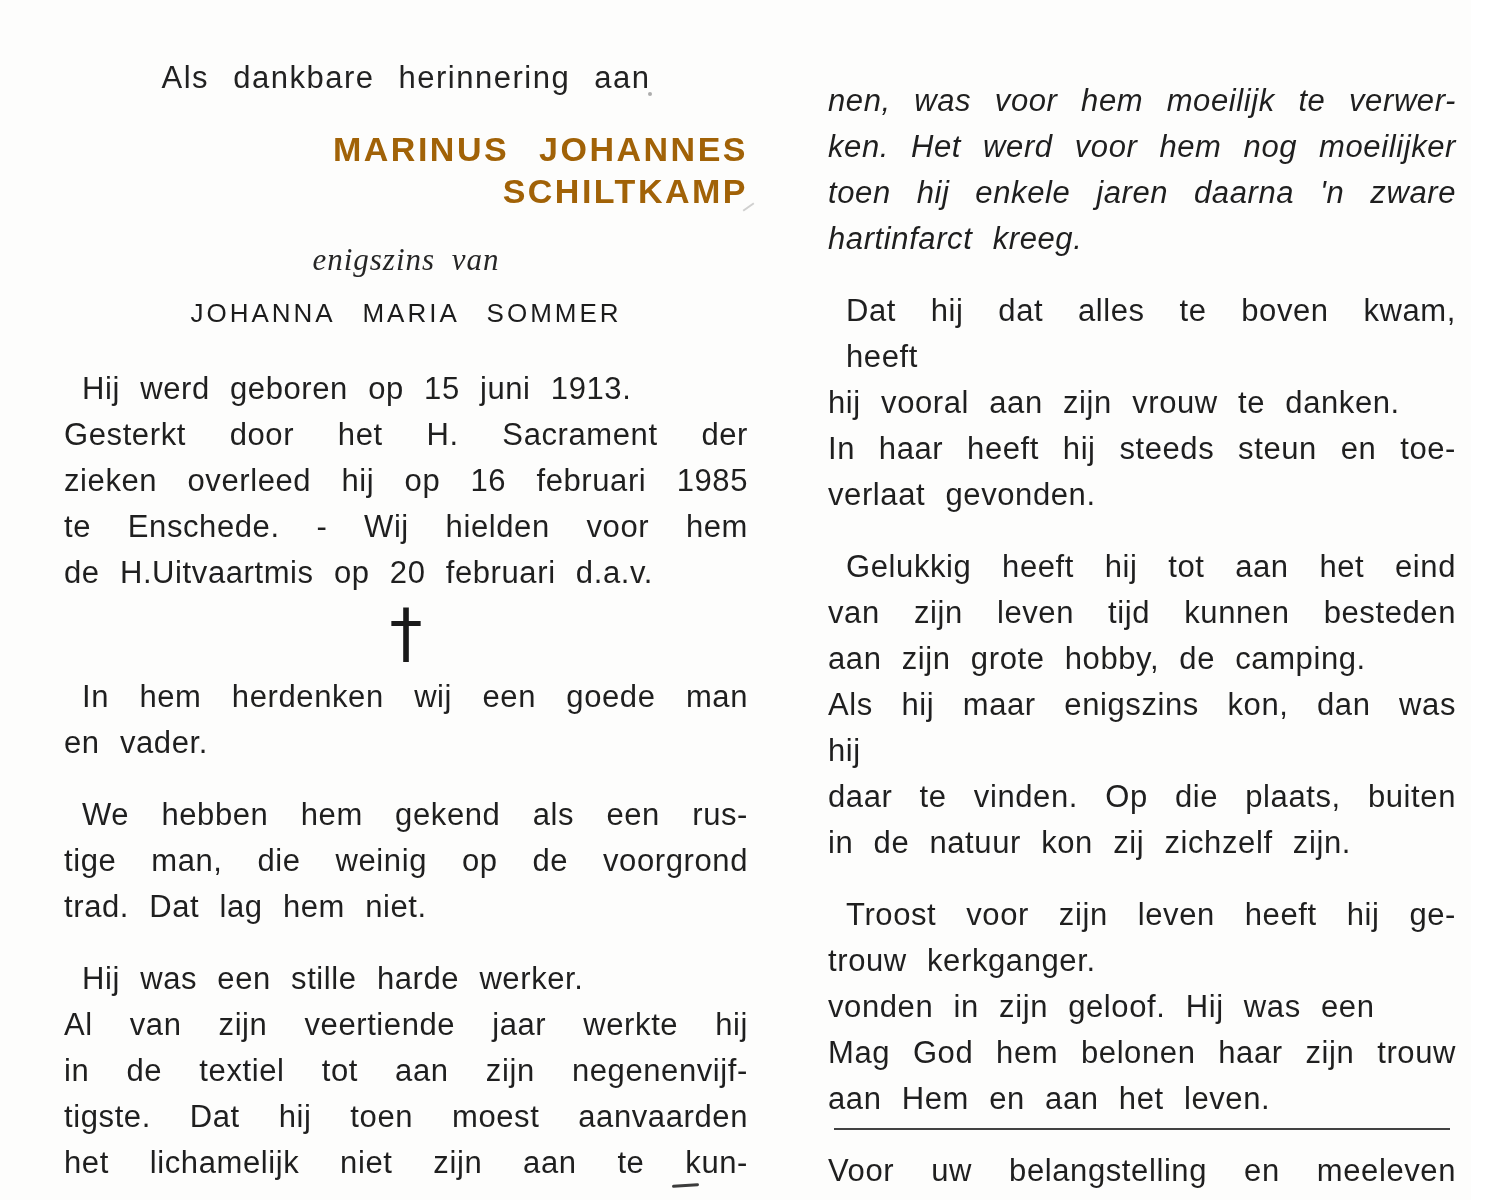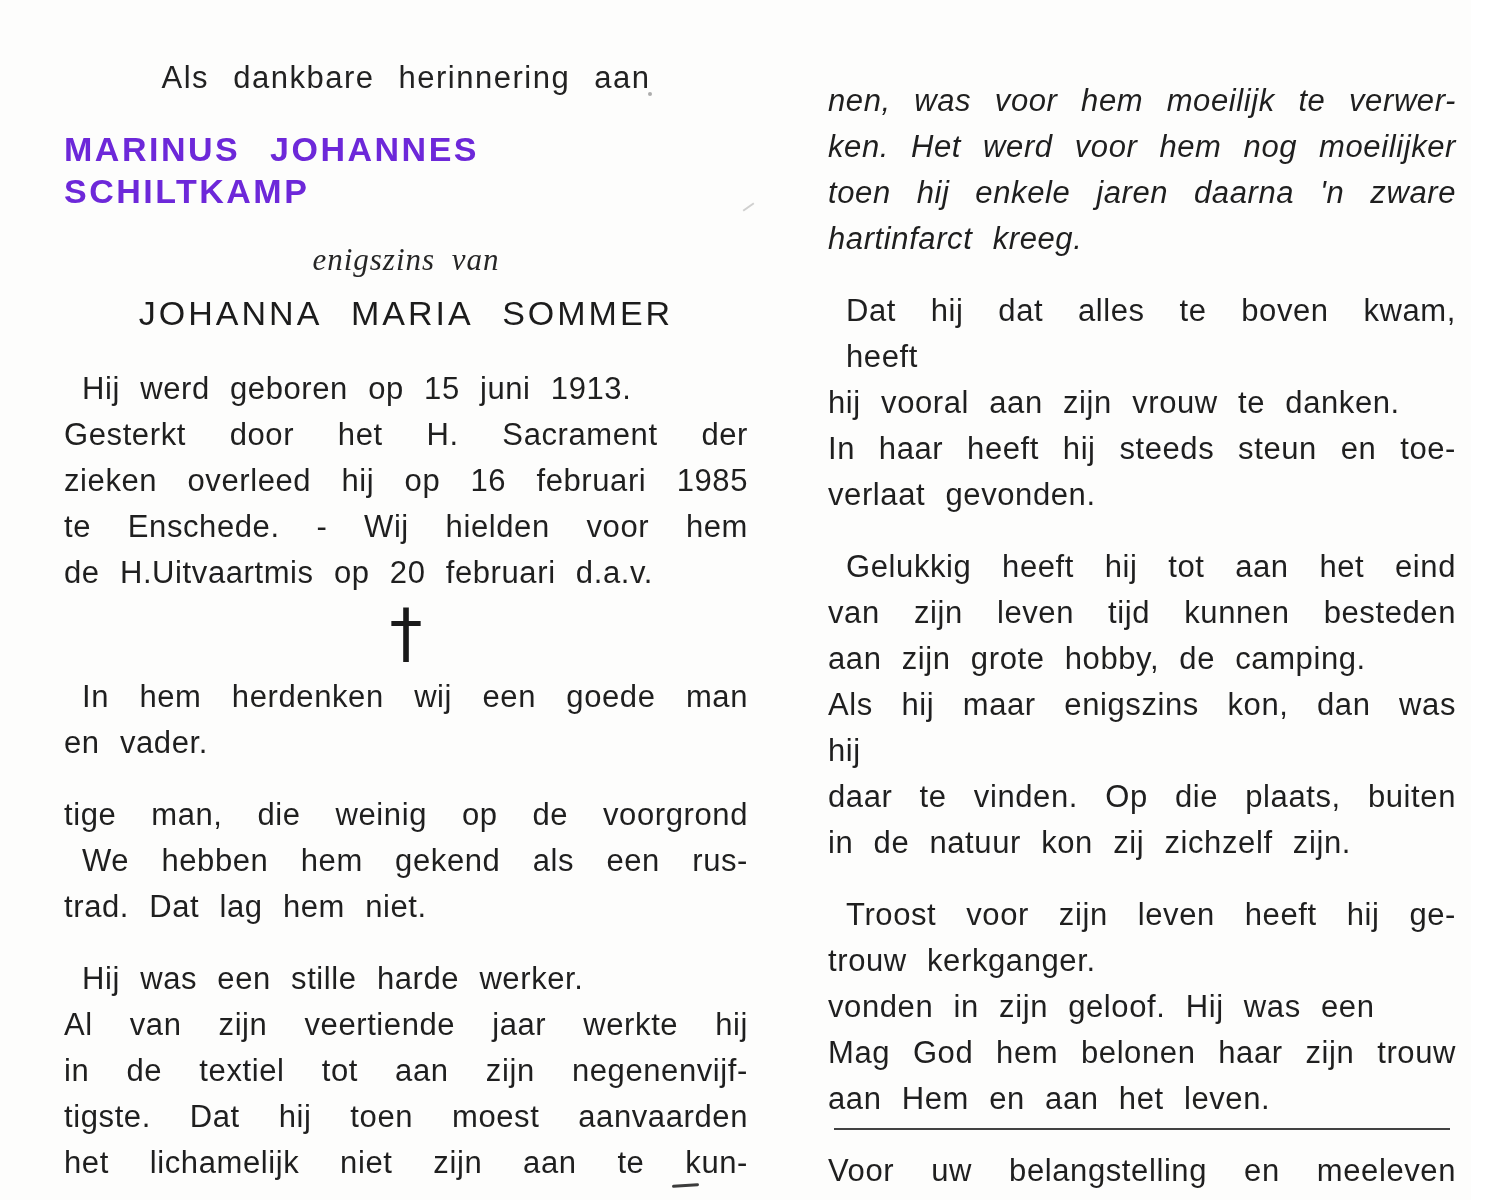--- a/index.html
+++ b/index.html
@@ -27,43 +27,43 @@
   .intro-line {
     text-align: center;
     font-size: 31px;
     line-height: 44px;
     letter-spacing: 1.5px;
     word-spacing: 14px;
     color: #222;
   }
   .deceased-name {
     margin-top: 28px;
-    text-align: left;
+    text-align: right;
     font-size: 34px;
     line-height: 42px;
     font-weight: bold;
     letter-spacing: 2.5px;
     word-spacing: 18px;
-    color: #6d28d9;
+    color: #a16207;
   }
   .relation-line {
     margin-top: 30px;
     text-align: center;
     font-family: "Liberation Serif", serif;
     font-style: italic;
     font-size: 31px;
     line-height: 36px;
     letter-spacing: 1px;
     word-spacing: 8px;
     color: #262626;
   }
   .spouse-name {
     margin-top: 14px;
     text-align: center;
-    font-size: 34px;
+    font-size: 26px;
     line-height: 42px;
     font-weight: normal;
     letter-spacing: 3px;
     word-spacing: 18px;
     color: #1c1c1c;
   }
 
   
   .para { margin-top: 26px; }
   .para:first-child { margin-top: 0; }
@@ -151,22 +151,22 @@
       </div>
 
     <div class="cross">†</div>
 
     <div class="paras after-cross-paras" style="margin-top:10px;">
         <div class="para">
           <div class="line justify indent">In hem herdenken wij een goede man</div>
           <div class="line">en vader.</div>
         </div>
         <div class="para">
+          <div class="line justify indent">We hebben hem gekend als een rus-</div>
           <div class="line justify">tige man, die weinig op de voorgrond</div>
-          <div class="line justify indent">We hebben hem gekend als een rus-</div>
           <div class="line">trad. Dat lag hem niet.</div>
         </div>
         <div class="para">
           <div class="line indent">Hij was een stille harde werker.</div>
           <div class="line justify">Al van zijn veertiende jaar werkte hij</div>
           <div class="line justify">in de textiel tot aan zijn negenenvijf-</div>
           <div class="line justify">tigste. Dat hij toen moest aanvaarden</div>
           <div class="line justify">het lichamelijk niet zijn aan te kun-</div>
         </div>
       </div>

